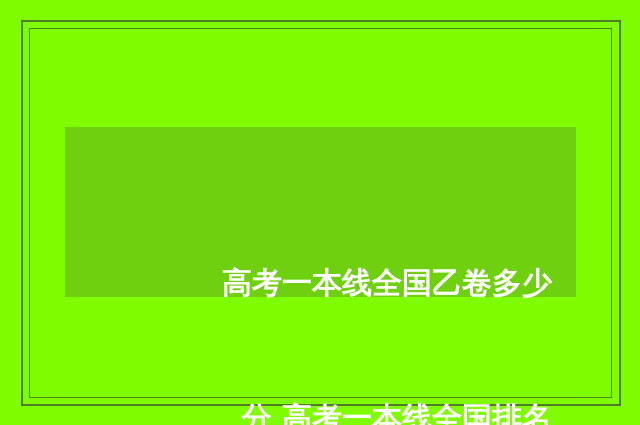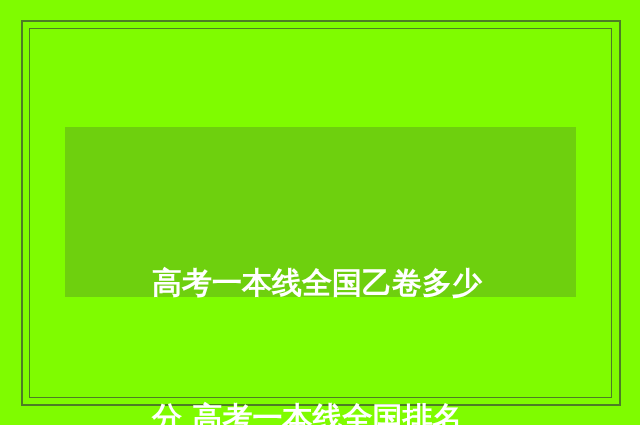--- a/index.html
+++ b/index.html
@@ -65,20 +65,21 @@
     font-family: "DejaVu Sans", "Liberation Sans", sans-serif;
     font-weight: bold;
     font-size: 30px;
     line-height: 45px;
     letter-spacing: 0px;
     white-space: pre-wrap;
     text-rendering: geometricPrecision;
   }
   .headline .line {
     display: block;
+    text-align: right;
   }
 </style>
 </head>
 <body>
 
 <div id="thumbnail-canvas">
 
   <div class="frame-outer"></div>
 
   <div class="frame-inner"></div>

